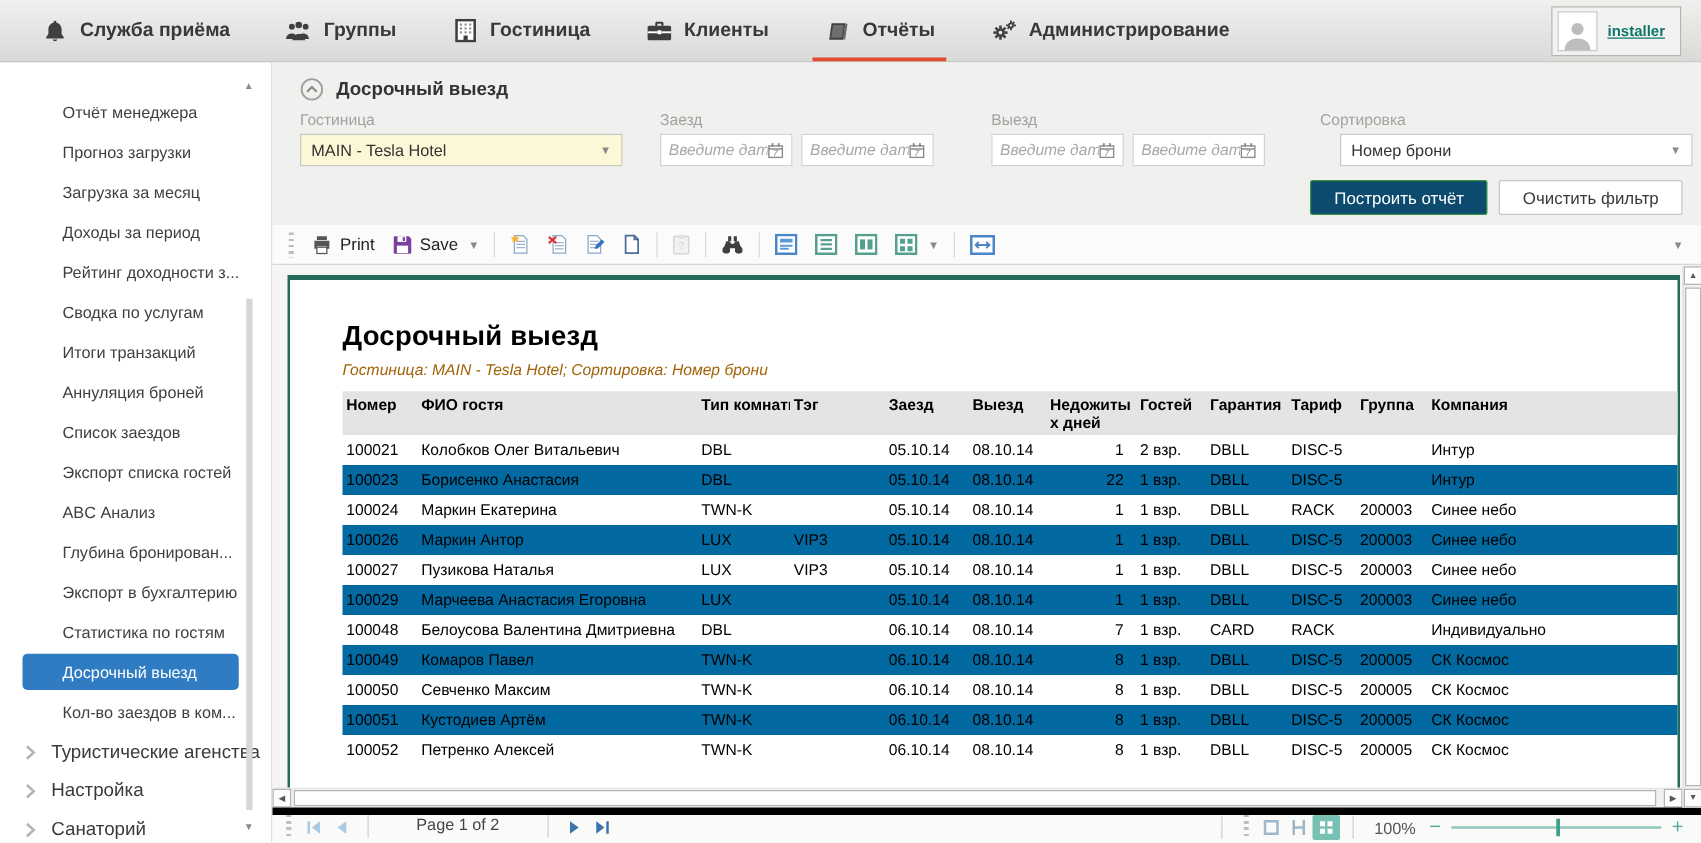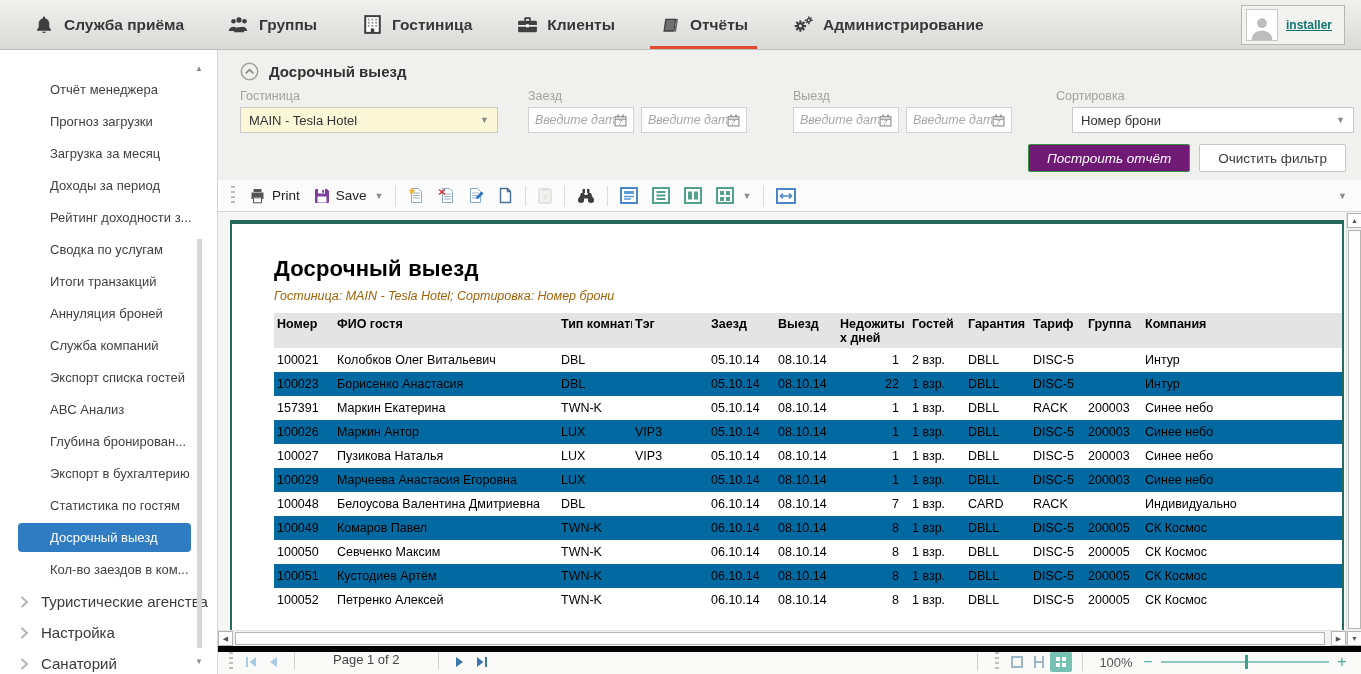--- a/index.html
+++ b/index.html
@@ -52,21 +52,21 @@
   .combo .caret { margin-left:auto; font-size:9px; color:#8a8a88; }
   .date-input { width:106px; height:26px; background:#fff; border:1px solid #d2d2d0; display:flex;
                 align-items:center; padding:0 6px; font-size:12.5px; font-style:italic; color:#a8a8a6; }
   .date-input .ph { flex:1; white-space:nowrap; overflow:hidden; }
   .g-hotel { margin-right:30px; }
   .g-arr { margin-right:46px; }
   .g-dep { margin-right:44px; }
   .g-sort { flex:1; margin-right:23px; }
   .fp-buttons { display:flex; justify-content:flex-end; gap:9px; margin-top:11px; padding-right:15px; }
   .btn { height:28px; padding:0 18px; font-size:13.5px; display:flex; align-items:center; border-radius:2px; cursor:pointer; }
-  .btn-green { background:#701a75; border:1px solid #36913f; color:#fff;font-style:italic; }
+  .btn-green { background:#0c4a6e; border:1px solid #36913f; color:#fff; }
   .btn-white { background:#fff; border:1px solid #c6c6c4; color:#3a3a3a; }
 
   
   .toolbar { height:32px; flex:0 0 32px; background:#fbfbfb; border-bottom:1px solid #d6d6d4;
              display:flex; align-items:center; padding:0 6px; }
   .grip { width:4px; height:20px; margin:0 7px;
           background-image:repeating-linear-gradient(#bdbdbb 0 2px, transparent 2px 5px); }
   .tb-btn { display:flex; align-items:center; gap:6px; padding:0 7px; height:26px; font-size:13.5px; color:#222; cursor:pointer; }
   .tb-sep { width:1px; height:20px; background:#dcdcda; margin:0 5px; }
   .tb-caret { font-size:9px; color:#8a8a88; margin-left:2px; }
@@ -234,21 +234,21 @@
     <aside class="sidebar">
       <div id="sidebar-items">
           <div class="sb-item">Отчёт менеджера</div>
           <div class="sb-item">Прогноз загрузки</div>
           <div class="sb-item">Загрузка за месяц</div>
           <div class="sb-item">Доходы за период</div>
           <div class="sb-item">Рейтинг доходности з...</div>
           <div class="sb-item">Сводка по услугам</div>
           <div class="sb-item">Итоги транзакций</div>
           <div class="sb-item">Аннуляция броней</div>
-          <div class="sb-item">Служба компаний</div>
+          <div class="sb-item">Список заездов</div>
           <div class="sb-item">Экспорт списка гостей</div>
           <div class="sb-item">ABC Анализ</div>
           <div class="sb-item">Глубина бронирован...</div>
           <div class="sb-item">Экспорт в бухгалтерию</div>
           <div class="sb-item">Статистика по гостям</div>
           <div class="sb-item selected">Досрочный выезд</div>
           <div class="sb-item">Кол-во заездов в ком...</div>
         </div>
       <div id="sidebar-sections">
           <div class="sb-section">
@@ -510,21 +510,21 @@
                   <span class="rt-cell c4">05.10.14</span>
                   <span class="rt-cell c5">08.10.14</span>
                   <span class="rt-cell c6">22</span>
                   <span class="rt-cell c7">1 взр.</span>
                   <span class="rt-cell c8">DBLL</span>
                   <span class="rt-cell c9">DISC-5</span>
                   <span class="rt-cell c10"></span>
                   <span class="rt-cell c11">Интур</span>
                 </div>
                 <div class="rt-row">
-                  <span class="rt-cell c0">157391</span>
+                  <span class="rt-cell c0">100024</span>
                   <span class="rt-cell c1">Маркин Екатерина</span>
                   <span class="rt-cell c2">TWN-K</span>
                   <span class="rt-cell c3"></span>
                   <span class="rt-cell c4">05.10.14</span>
                   <span class="rt-cell c5">08.10.14</span>
                   <span class="rt-cell c6">1</span>
                   <span class="rt-cell c7">1 взр.</span>
                   <span class="rt-cell c8">DBLL</span>
                   <span class="rt-cell c9">RACK</span>
                   <span class="rt-cell c10">200003</span>

